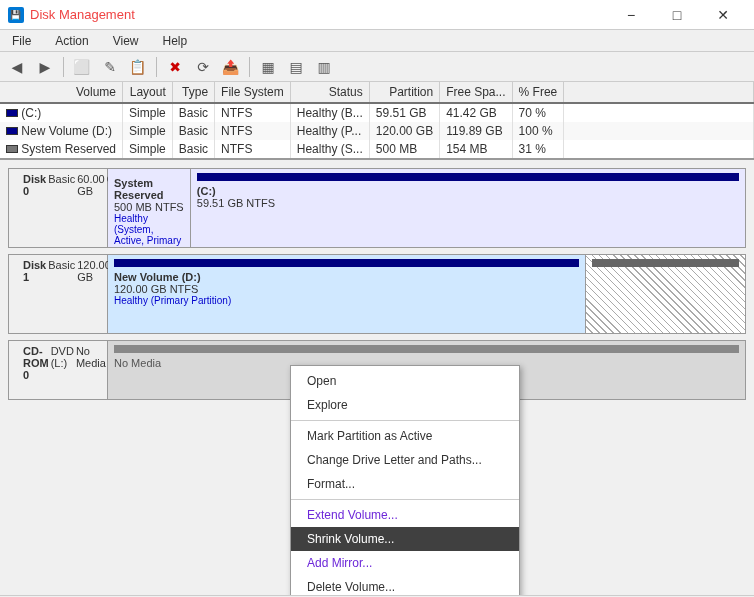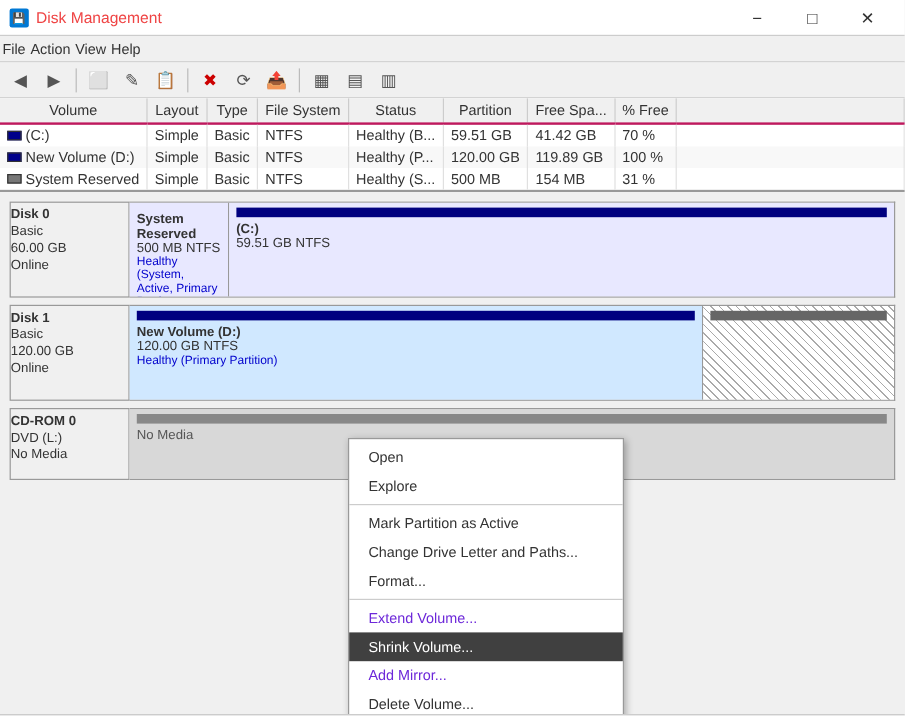--- a/index.html
+++ b/index.html
@@ -8,41 +8,41 @@
     
     .title-bar { background: #fff; height: 30px; display: flex; align-items: center; justify-content: space-between; padding: 0 8px; border-bottom: 1px solid #ccc; }
     .title-bar-left { display: flex; align-items: center; gap: 6px; }
     .title-bar-icon { width: 16px; height: 16px; background: #0078d4; border-radius: 2px; display: flex; align-items: center; justify-content: center; color: white; font-size: 9px; }
     .title-bar-text { font-size: 13px; color: #ef4444; }
     .title-bar-controls { display: flex; gap: 0; }
     .title-btn { width: 46px; height: 30px; border: none; background: transparent; cursor: pointer; font-size: 14px; color: #333; display: flex; align-items: center; justify-content: center; }
     
     
     .menu-bar { background: #f0f0f0; height: 22px; display: flex; align-items: center; border-bottom: 1px solid #ccc; }
-    .menu-item { padding: 0 2px; height: 22px; line-height: 22px; cursor: pointer; color: #333; }
+    .menu-item { padding: 0 12px; height: 22px; line-height: 22px; cursor: pointer; color: #333; }
     
     
     .toolbar { background: #f0f0f0; height: 30px; display: flex; align-items: center; padding: 0 4px; gap: 2px; border-bottom: 1px solid #ccc; }
     .tb-btn { width: 26px; height: 24px; border: 1px solid transparent; background: transparent; cursor: pointer; display: flex; align-items: center; justify-content: center; font-size: 14px; color: #555; }
     .tb-separator { width: 1px; height: 20px; background: #bbb; margin: 0 3px; }
     
     
     .table-container { background: white; border-bottom: 2px solid #999; }
     table { width: 100%; border-collapse: collapse; }
-    th { background: #f0f0f0; border-right: 1px solid #ccc; border-bottom: 2px solid #be185d; padding: 3px 6px; text-align: center; font-weight: normal; color: #333; white-space: nowrap; }
+    th { background: #f0f0f0; border-right: 1px solid #ccc; border-bottom: 2px solid #737373; padding: 3px 6px; text-align: right; font-weight: normal; color: #333; white-space: nowrap; }
     td { padding: 2px 6px; border-right: 1px solid #e0e0e0; white-space: nowrap; color: #333; }
     tr:nth-child(odd) td { background: white; }
     tr:nth-child(even) td { background: #f8f8f8; }
     .disk-icon-blue { width: 12px; height: 8px; background: #00008b; border: 1px solid #333; display: inline-block; }
     .disk-icon-gray { width: 12px; height: 8px; background: #777; border: 1px solid #333; display: inline-block; }
     
     
     .disk-view { background: #f0f0f0; flex: 1; overflow-y: auto; padding: 8px; position: relative; }
     .disk-row { display: flex; align-items: stretch; margin-bottom: 6px; height: 80px; }
-    .disk-label { width: 100px; background: #f0f0f0; padding: 4px 0; font-size: 11px; color: #333; flex-shrink: 0; display: flex; flex-direction: column; gap: 2px; border: 1px solid #999; }
+    .disk-label { width: 100px; background: #f0f0f0; padding: 4px 14px; font-size: 11px; color: #333; flex-shrink: 0; display: flex; flex-direction: row; gap: 2px; border: 1px solid #999; }
     .disk-label .disk-name { font-weight: bold; font-size: 11px; }
     .disk-partitions { flex: 1; display: flex; border: 1px solid #999; border-left: none; }
     .partition { padding: 4px 6px; font-size: 11px; color: #333; border-right: 1px solid #999; overflow: hidden; display: flex; flex-direction: column; justify-content: flex-start; }
     .partition:last-child { border-right: none; }
     .partition-header { background: #000080; height: 8px; margin-bottom: 4px; }
     .partition-name { font-weight: bold; font-size: 11px; }
     .partition-blue { background: #e8e8ff; }
     .partition-unallocated { background: repeating-linear-gradient(45deg, #fff, #fff 4px, #aaa 4px, #aaa 5px); }
     .partition-light { background: #d0e8ff; }
     

